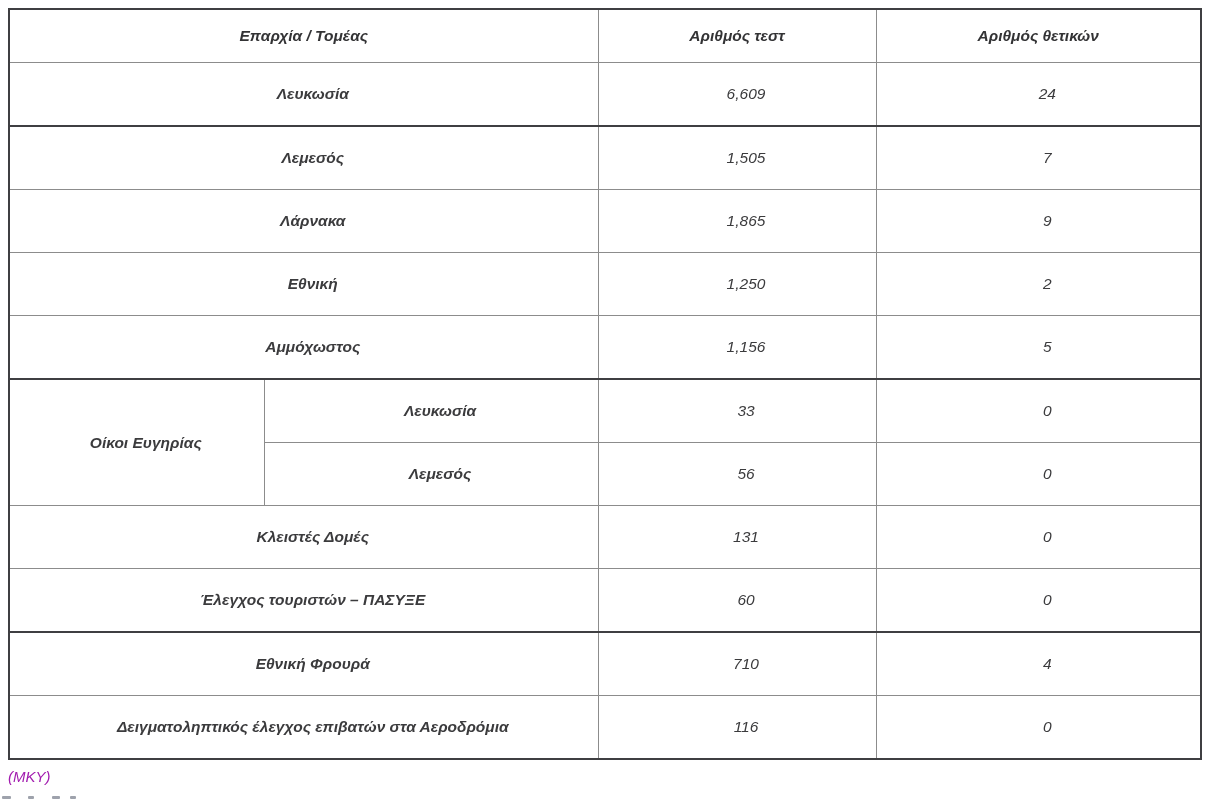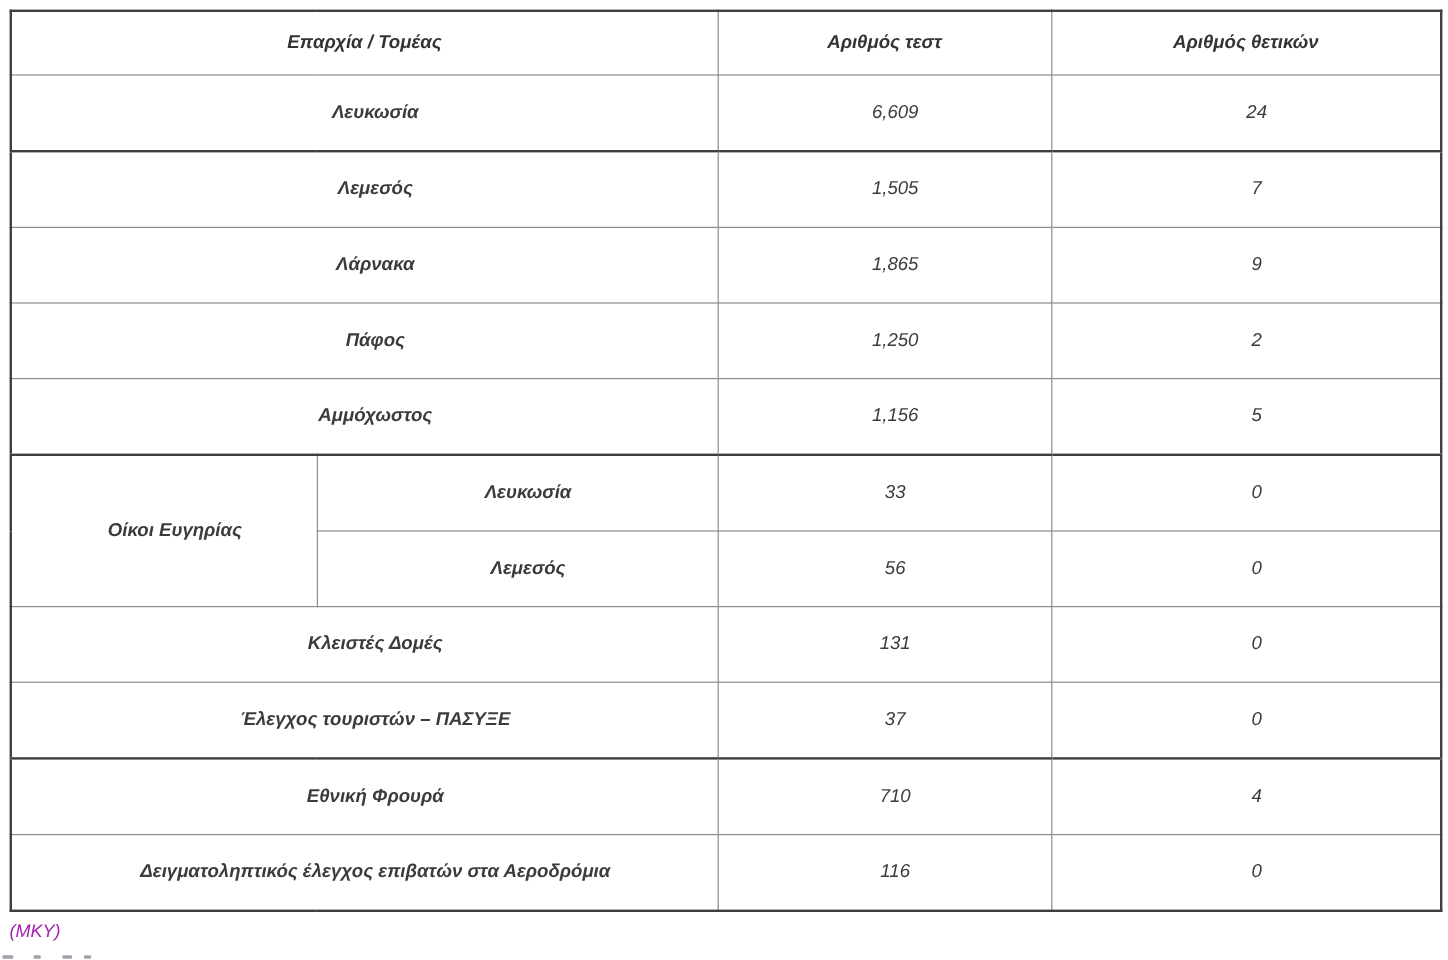--- a/index.html
+++ b/index.html
@@ -117,21 +117,21 @@
         <td colspan="2" class="label-cell">Λεμεσός</td>
         <td class="num-cell">1,505</td>
         <td class="num-cell">7</td>
       </tr>
       <tr>
         <td colspan="2" class="label-cell">Λάρνακα</td>
         <td class="num-cell">1,865</td>
         <td class="num-cell">9</td>
       </tr>
       <tr>
-        <td colspan="2" class="label-cell">Πάφος</td>
+        <td colspan="2" class="label-cell">Εθνική</td>
         <td class="num-cell">1,250</td>
         <td class="num-cell">2</td>
       </tr>
       <tr class="thick-bottom">
         <td colspan="2" class="label-cell">Αμμόχωστος</td>
         <td class="num-cell">1,156</td>
         <td class="num-cell">5</td>
       </tr>
       <tr>
         <td rowspan="2" class="label-cell group-cell">Οίκοι Ευγηρίας</td>
@@ -144,21 +144,21 @@
         <td class="num-cell">56</td>
         <td class="num-cell">0</td>
       </tr>
       <tr>
         <td colspan="2" class="label-cell">Κλειστές Δομές</td>
         <td class="num-cell">131</td>
         <td class="num-cell">0</td>
       </tr>
       <tr class="thick-bottom">
         <td colspan="2" class="label-cell">Έλεγχος τουριστών – ΠΑΣΥΞΕ</td>
-        <td class="num-cell">37</td>
+        <td class="num-cell">60</td>
         <td class="num-cell">0</td>
       </tr>
       <tr>
         <td colspan="2" class="label-cell">Εθνική Φρουρά</td>
         <td class="num-cell">710</td>
         <td class="num-cell">4</td>
       </tr>
       <tr>
         <td colspan="2" class="label-cell">Δειγματοληπτικός έλεγχος επιβατών στα Αεροδρόμια</td>
         <td class="num-cell">116</td>

